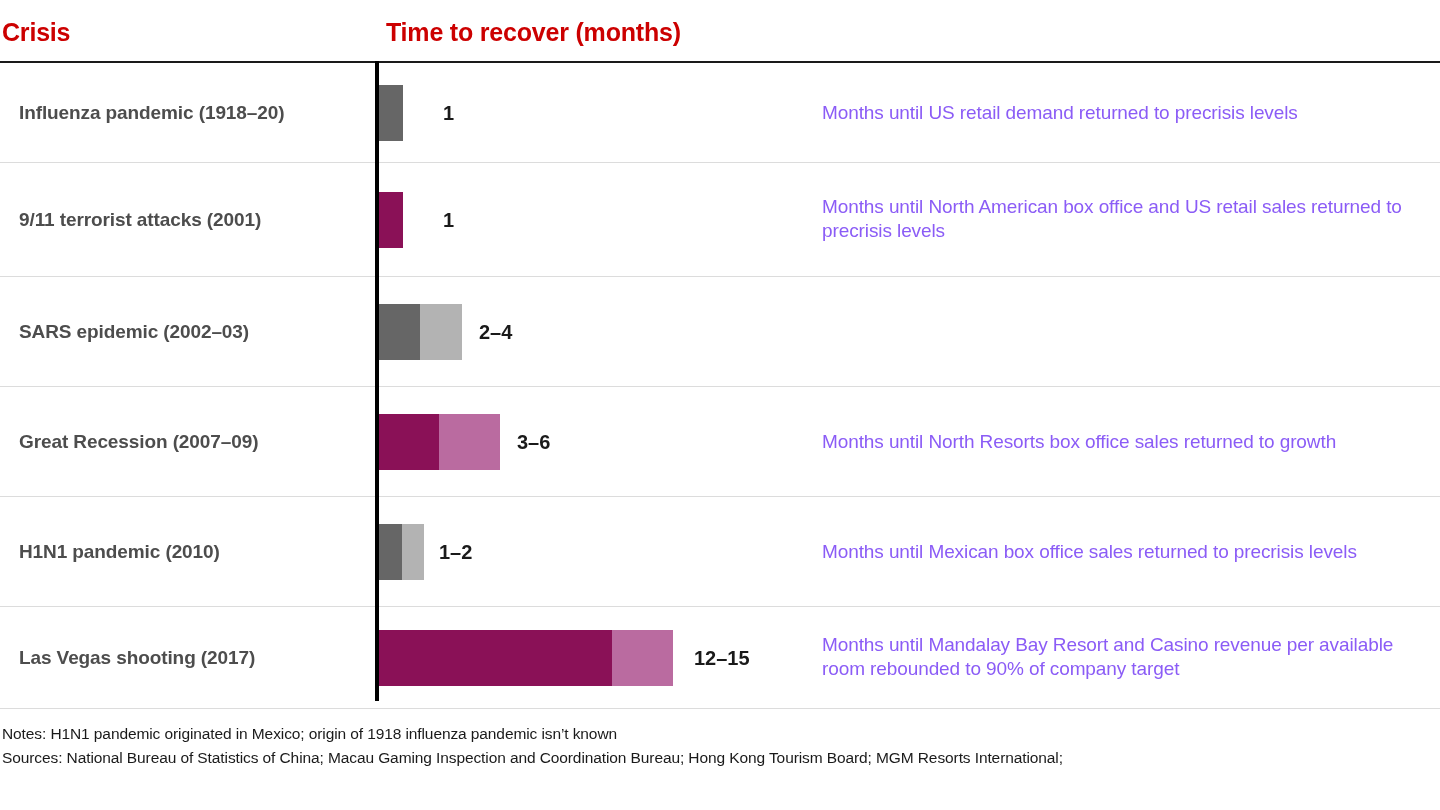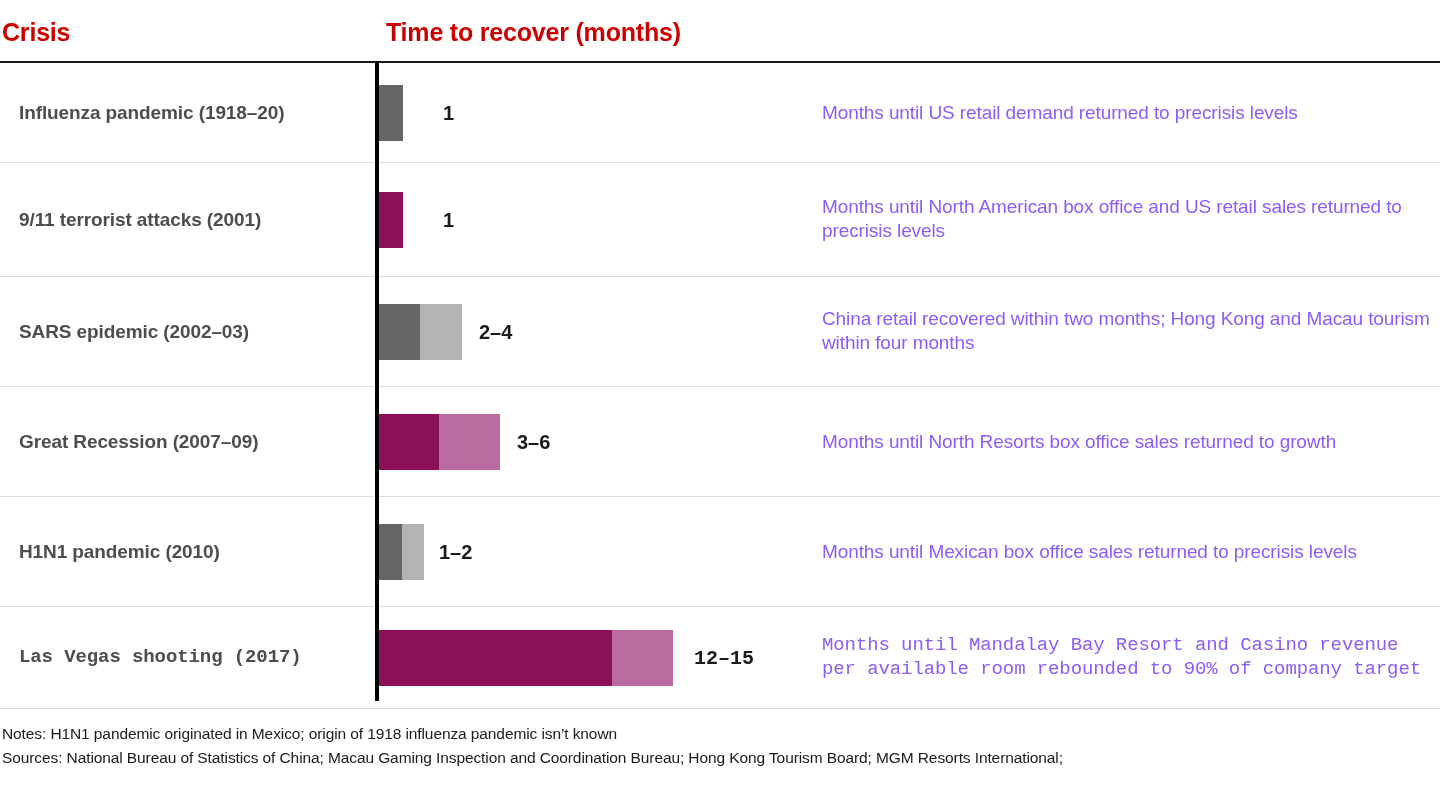--- a/index.html
+++ b/index.html
@@ -140,41 +140,40 @@
         <div class="bar-value" style="left: 443px;">1</div>
         <div class="desc">Months until North American box office and US retail sales returned to precrisis levels</div>
       </div>
       <div class="row" style="height: 110px;">
         <div class="crisis-label">SARS epidemic (2002–03)</div>
         <div class="bar-wrap">
           <div class="seg" style="width: 41px; background: rgb(102, 102, 102);"></div>
           <div class="seg" style="width: 42px; background: rgb(179, 179, 179);"></div>
         </div>
         <div class="bar-value" style="left: 479px;">2–4</div>
-        <div class="desc">China retail recovered within two months; Hong Kong and Macau tourism within four months</div>
       </div>
       <div class="row" style="height: 110px; padding-left: 26px;">
         <div class="crisis-label">Great Recession (2007–09)</div>
         <div class="bar-wrap">
           <div class="seg" style="width: 60px; background: rgb(138, 17, 87);"></div>
           <div class="seg" style="width: 61px; background: rgb(186, 107, 160);"></div>
         </div>
         <div class="bar-value" style="left: 517px;">3–6</div>
         <div class="desc">Months until North Resorts box office sales returned to growth</div>
       </div>
       <div class="row" style="height: 110px;">
         <div class="crisis-label">H1N1 pandemic (2010)</div>
         <div class="bar-wrap">
           <div class="seg" style="width: 23px; background: rgb(102, 102, 102);"></div>
           <div class="seg" style="width: 22px; background: rgb(179, 179, 179);"></div>
         </div>
         <div class="bar-value" style="left: 439px;">1–2</div>
         <div class="desc">Months until Mexican box office sales returned to precrisis levels</div>
       </div>
-      <div class="row" style="height: 102px; font-family: Liberation Mono, monospace;">
+      <div class="row" style="height: 102px;">
         <div class="crisis-label">Las Vegas shooting (2017)</div>
         <div class="bar-wrap">
           <div class="seg" style="width: 233px; background: rgb(138, 17, 87);"></div>
           <div class="seg" style="width: 61px; background: rgb(186, 107, 160);"></div>
         </div>
         <div class="bar-value" style="left: 694px;">12–15</div>
         <div class="desc">Months until Mandalay Bay Resort and Casino revenue per available room rebounded to 90% of company target</div>
       </div>
     </div>
 

